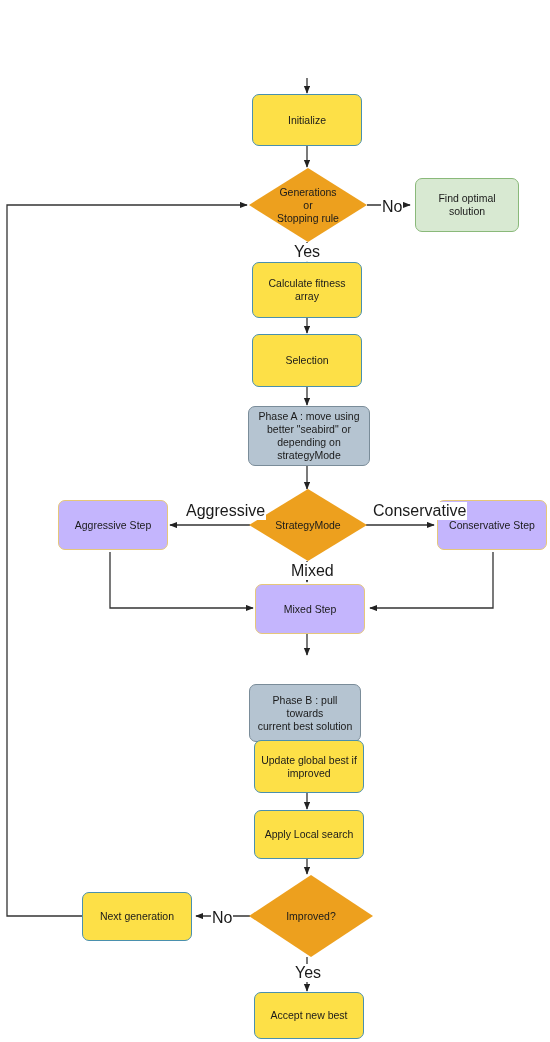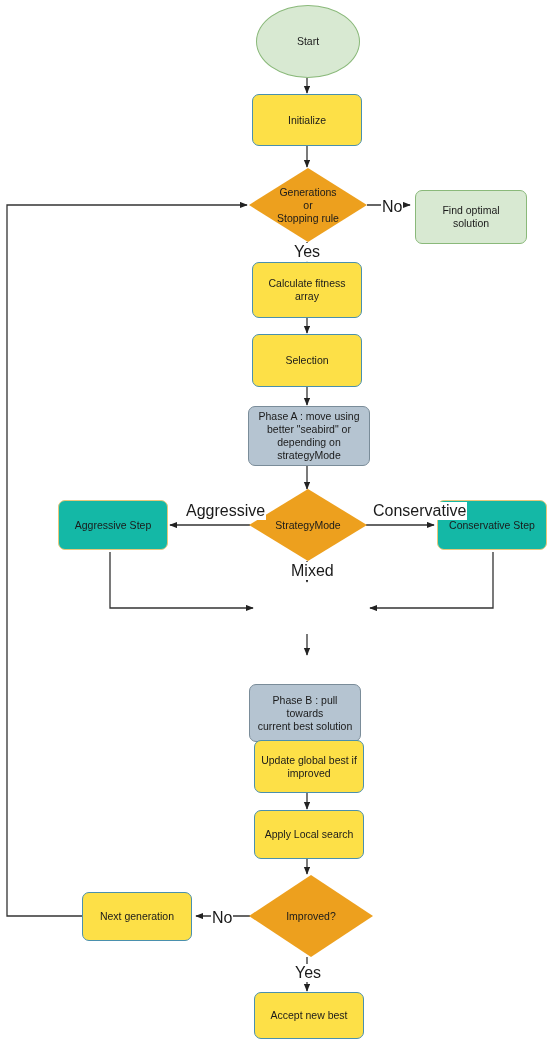--- a/index.html
+++ b/index.html
@@ -6,21 +6,21 @@
   body{width:550px;height:1042px;position:relative;overflow:hidden;
        font-family:"Liberation Sans","DejaVu Sans",sans-serif;}
   #canvas{position:absolute;left:0;top:0;width:550px;height:1042px;}
   svg.edges{position:absolute;left:0;top:0;width:550px;height:1042px;pointer-events:none;}
   .node{position:absolute;box-sizing:border-box;display:flex;align-items:center;
         justify-content:center;text-align:center;color:#1a1a1a;font-size:10.5px;
         line-height:13px;padding:2px 4px;}
   .proc{border-radius:7px;border:1.2px solid;}
   .blue{background:#fde047;border-color:#4a90ad;}
   .green{background:#d8e9d2;border-color:#8ab97a;}
-  .yellow{background:#14b8a6;border-color:#e6c77a;}
+  .yellow{background:#c4b5fd;border-color:#e6c77a;}
   .gray{background:#b5c4d1;border-color:#7a8c99;}
   .term{background:#d8e9d2;border:1.2px solid #8ab97a;border-radius:50%;}
   .diamond{position:absolute;}
   .diamond .dshape{position:absolute;left:0;top:0;width:100%;height:100%;
         background:#eda01e;clip-path:polygon(50% 0,100% 50%,50% 100%,0 50%);}
   .diamond .dlabel{position:absolute;left:0;top:0;width:100%;height:100%;
         display:flex;align-items:center;justify-content:center;text-align:center;
         font-size:10.5px;line-height:13px;color:#1a1a1a;}
   .elabel{position:absolute;font-size:16px;color:#1a1a1a;background:#ffffff;
           padding:0 1px;white-space:nowrap;}
@@ -52,34 +52,31 @@
       <path d="M307,634 L307,655"></path>
       <path d="M307,714 L307,739"></path>
       <path d="M307,793 L307,809"></path>
       <path d="M307,859 L307,874"></path>
       <path d="M250,916 L196,916"></path>
       <path d="M307,957 L307,991"></path>
       <path d="M82,916 L7,916 L7,205 L247,205"></path>
     </g>
   </svg>
 
-  <div class="node term" style="left:256px;top:5px;width:104px;height:73px;">
-    <span>Start</span>
-  </div>
 
   <div class="node proc blue" style="left:252px;top:94px;width:110px;height:52px;">
     <span>Initialize</span>
   </div>
 
   <div class="diamond" style="left:249px;top:168px;width:118px;height:74px;">
     <div class="dshape"></div>
     <div class="dlabel">Generations<br>or<br>Stopping rule</div>
   </div>
 
-  <div class="node proc green" style="left:415px;top:178px;width:112px;height:54px;margin-top:12px;">
+  <div class="node proc green" style="left:415px;top:178px;width:104px;height:54px;">
     <span>Find optimal<br>solution</span>
   </div>
 
   <div class="node proc blue" style="left:252px;top:262px;width:110px;height:56px;">
     <span>Calculate fitness<br>array</span>
   </div>
 
   <div class="node proc blue" style="left:252px;top:334px;width:110px;height:53px;">
     <span>Selection</span>
   </div>
@@ -94,20 +91,23 @@
   </div>
 
   <div class="node proc yellow" style="left:58px;top:500px;width:110px;height:50px;">
     <span>Aggressive Step</span>
   </div>
 
   <div class="node proc yellow" style="left:437px;top:500px;width:110px;height:50px;">
     <span>Conservative Step</span>
   </div>
 
+  <div class="node proc yellow" style="left:255px;top:584px;width:110px;height:50px;">
+    <span>Mixed Step</span>
+  </div>
 
   <div class="node proc gray" style="left:249px;top:684px;width:112px;height:58px;">
     <span>Phase B : pull towards<br>current best solution</span>
   </div>
 
   <div class="node proc blue" style="left:254px;top:740px;width:110px;height:53px;">
     <span>Update global best if<br>improved</span>
   </div>
 
   <div class="node proc blue" style="left:254px;top:810px;width:110px;height:49px;">

